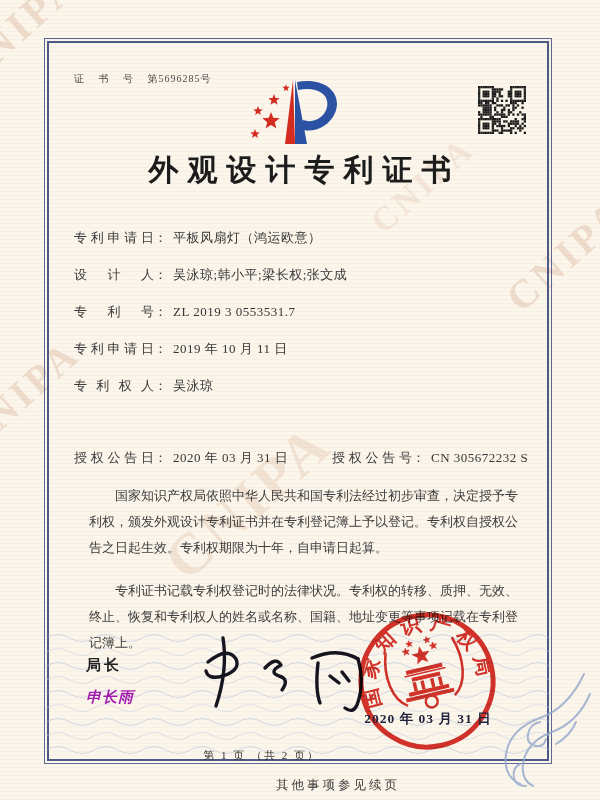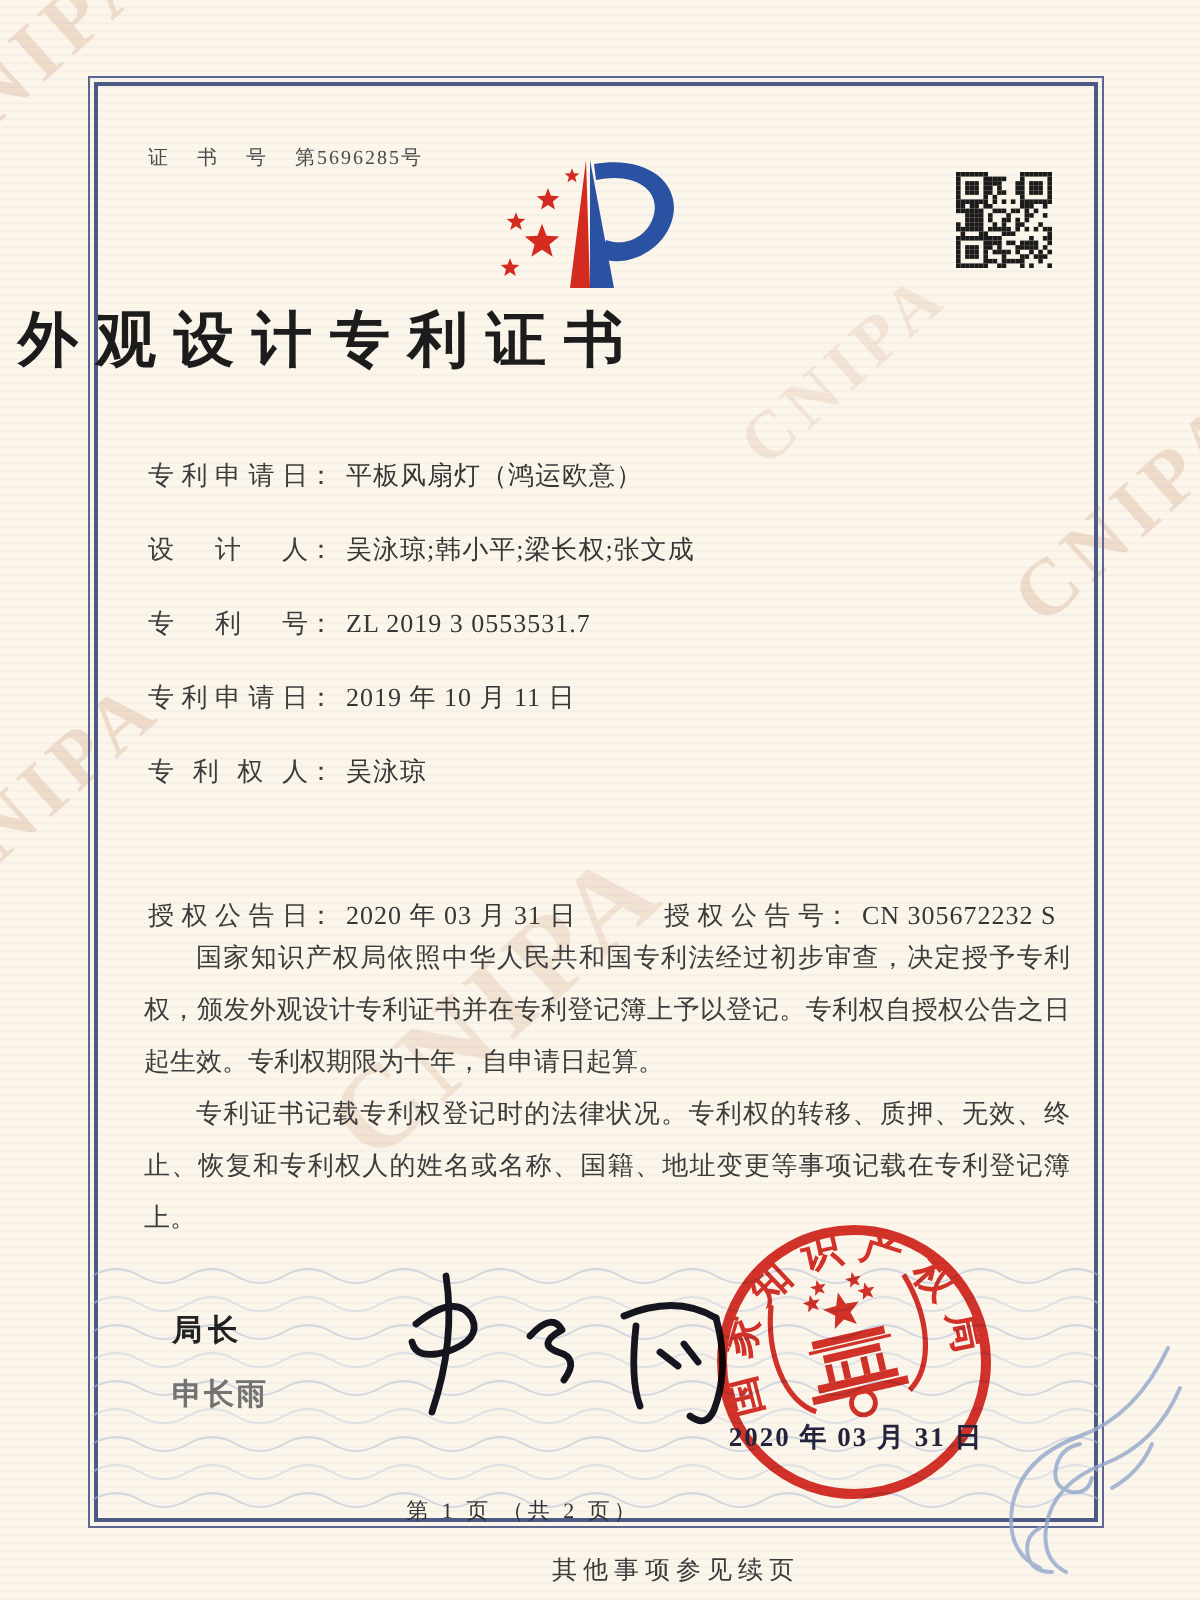--- a/index.html
+++ b/index.html
@@ -20,34 +20,34 @@
   .frame{position:absolute;left:44px;top:38px;width:508px;height:726px;
          border:1px solid #5b6792;padding:2px;box-sizing:border-box;z-index:2;}
   .frame-inner{width:100%;height:100%;border:2px solid #4d5a85;box-sizing:border-box;}
   
   .abs{position:absolute;z-index:3;}
   .cert-no{left:74px;top:72px;font-size:10px;color:#4a4a4a;}
   .cert-label{letter-spacing:6px;margin-right:6px;}
   .cert-val{letter-spacing:1px;}
   .logo{left:246px;top:78px;}
   .qr{left:478px;top:86px;}
-  .title{left:0;top:150px;width:600px;font-size:30px;font-weight:bold;
+  .title{left:0;top:150px;width:600px;text-align:center;font-size:30px;font-weight:bold;
          color:#1c1c1c;letter-spacing:9px;text-indent:9px;}
   .frow{left:74px;width:462px;font-size:13px;line-height:20px;white-space:nowrap;}
   .flabel{display:inline-block;width:80px;text-align:justify;text-align-last:justify;
           vertical-align:top;color:#3c3c3c;}
   .fcolon{margin-right:6px;color:#3c3c3c;}
   .fvalue{letter-spacing:0.5px;color:#363636;}
   .pair1{display:inline-block;width:258px;}
   .paras{left:72px;top:466px;width:463px;font-size:13px;line-height:26px;text-align:justify;color:#3d3d3d;}
-  .paras p{margin:0;text-indent:2em;}
+  .paras p{margin:17px;text-indent:2em;}
   .sig-title{left:86px;top:656px;font-size:15px;letter-spacing:3px;color:#222;
              font-family:Liberation Mono, monospace;font-weight:bold;}
-  .sig-name{left:86px;top:688px;font-size:15px;letter-spacing:1px;color:#737373;
-            font-family:"Liberation Sans","DejaVu Sans",sans-serif;font-weight:bold;}
+  .sig-name{left:86px;top:688px;font-size:15px;letter-spacing:1px;color:#a21caf;
+            font-family:"Liberation Sans","DejaVu Sans",sans-serif;font-weight:bold;font-style:italic;}
   .sig-script{left:170px;top:630px;z-index:4;}
   .seal{left:354px;top:608px;z-index:4;mix-blend-mode:multiply;opacity:0.93;}
   .seal-date{left:352px;top:710px;width:152px;text-align:center;font-size:13.5px;
              color:#23233b;letter-spacing:1px;z-index:5;font-weight:bold;}
   .page-no{left:44px;top:748px;width:435px;text-align:center;font-size:11px;
            letter-spacing:2px;color:#333;}
   .cont-note{left:0;top:777px;width:580px;text-align:center;font-size:12.5px;
              letter-spacing:3px;color:#3a3a3a;padding-left:48px;}
   .waves{left:46px;top:628px;z-index:2;}
   .flourish{left:480px;top:668px;z-index:2;}

